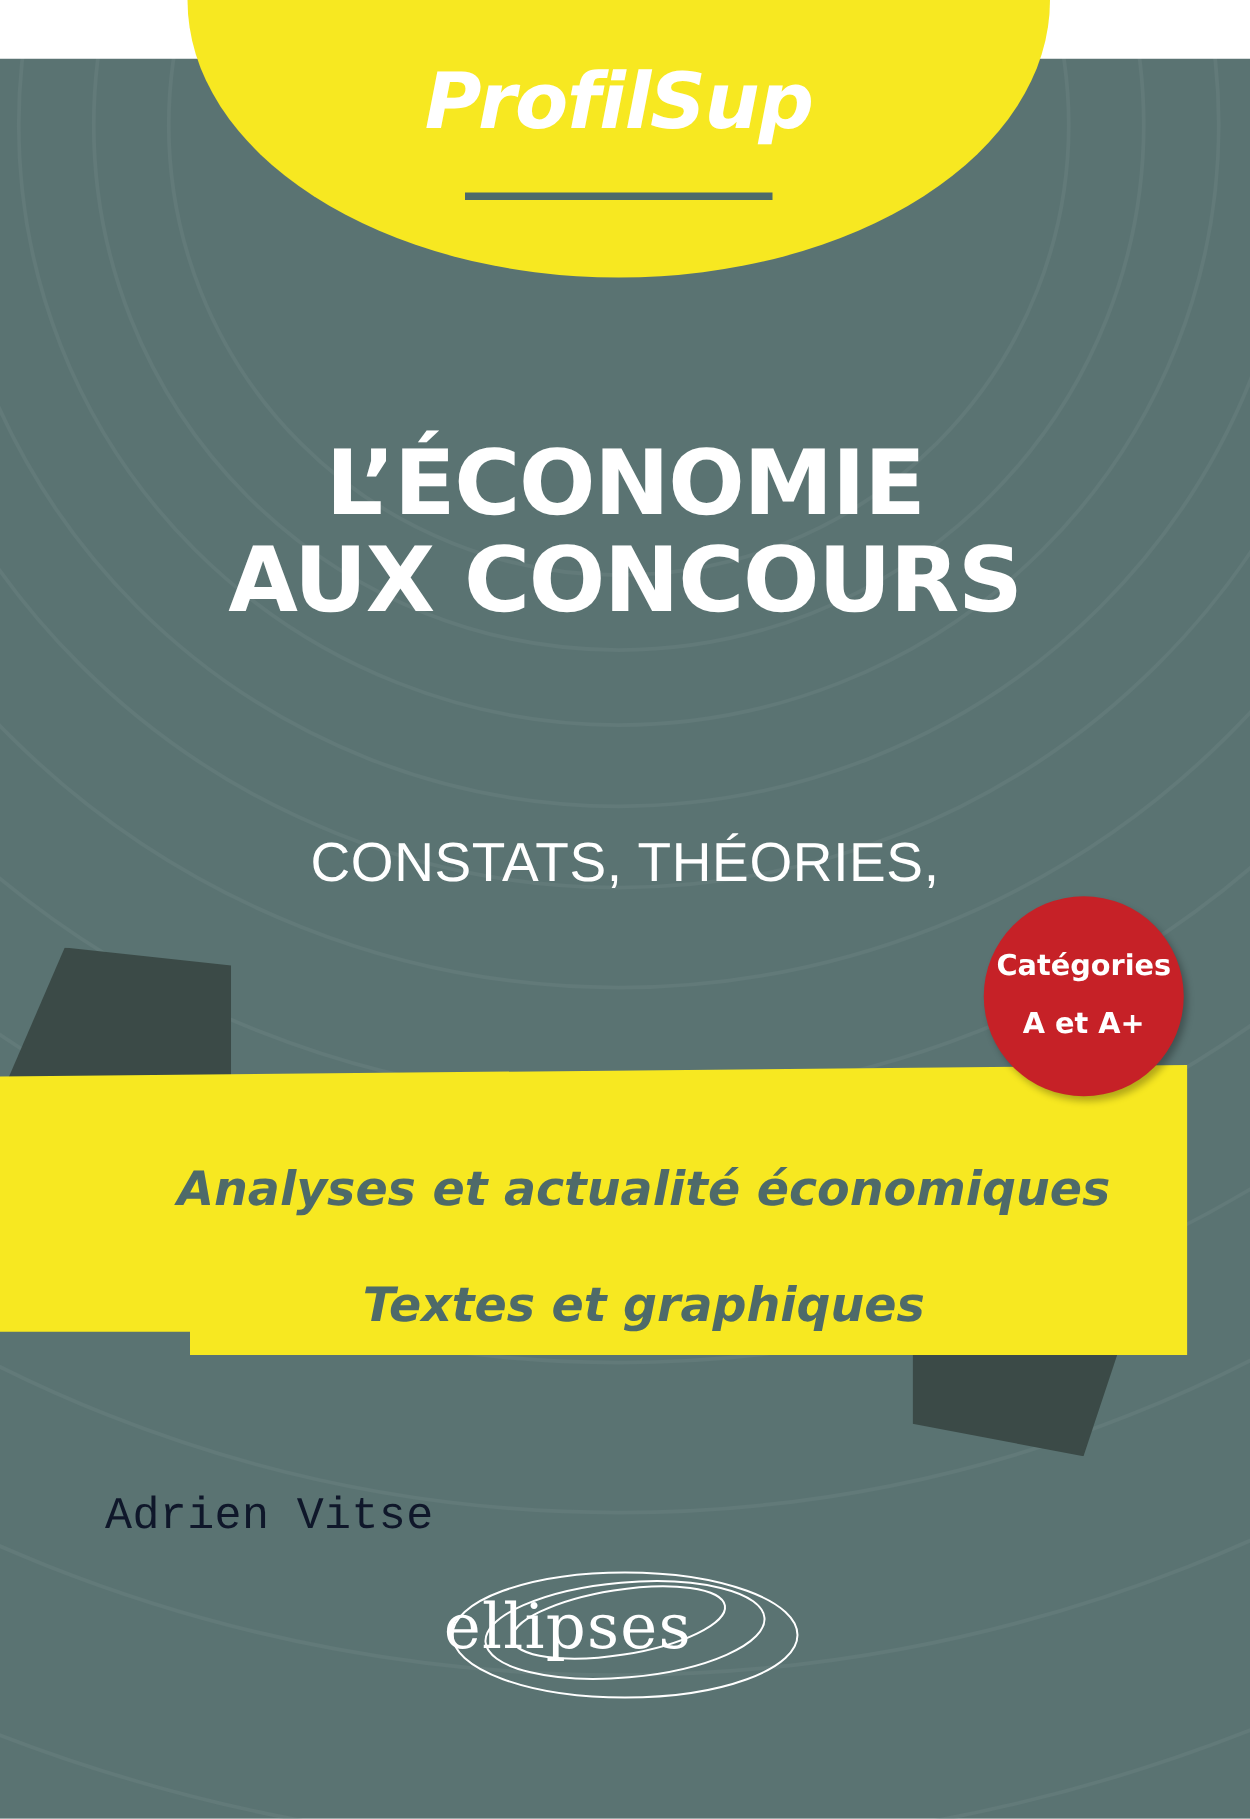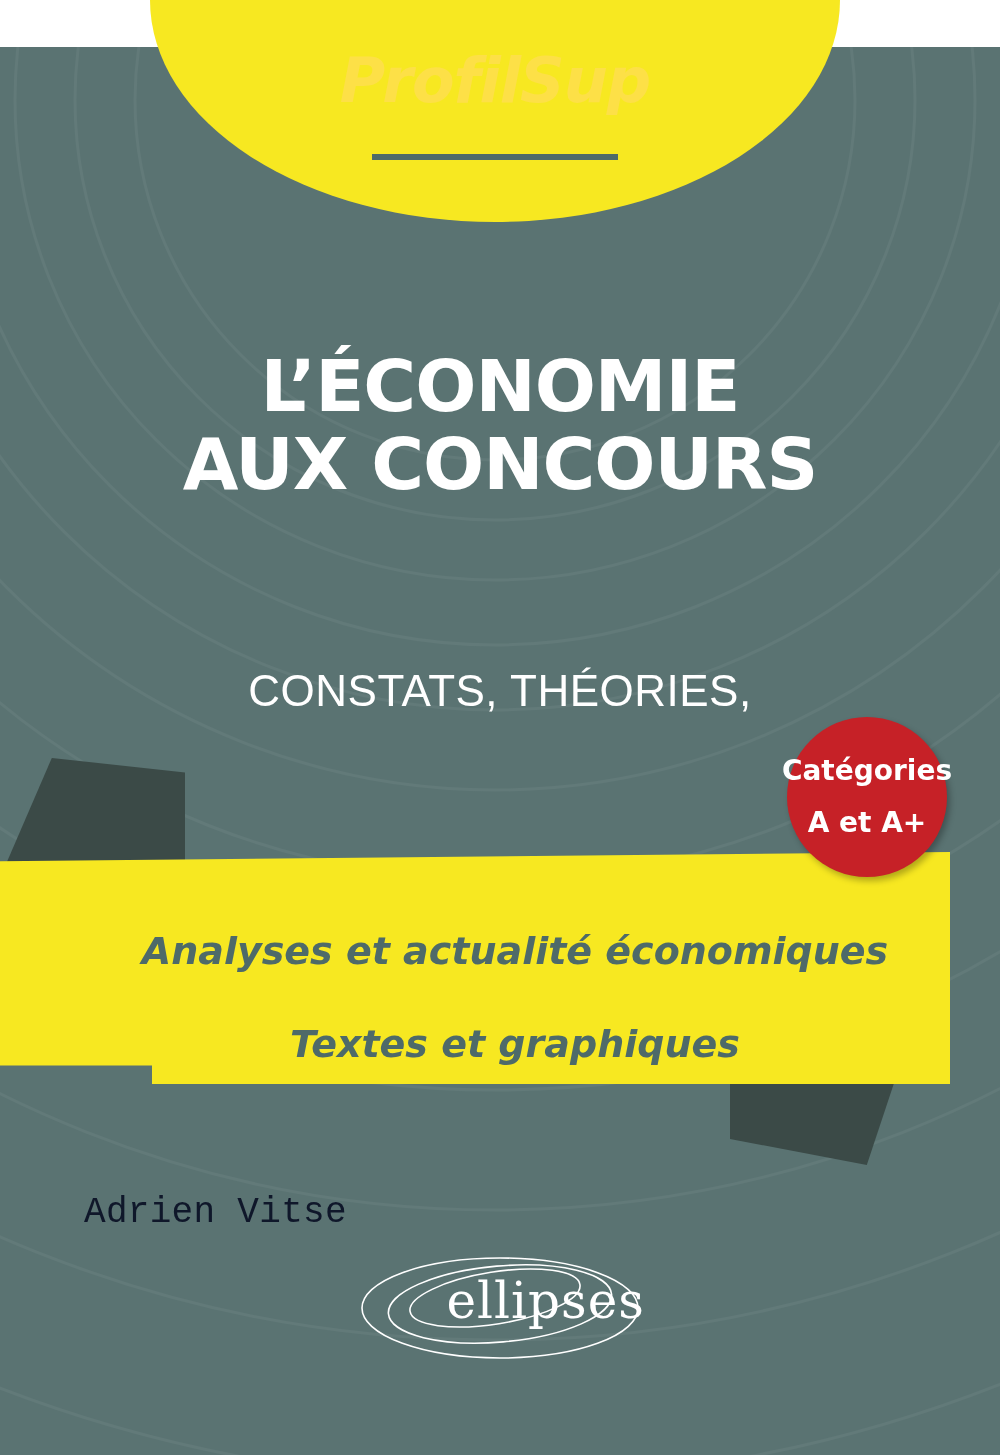--- a/index.html
+++ b/index.html
@@ -51,21 +51,21 @@
     left: 150px;
     top: 44px;
     width: 690px;
     text-align: center;
     z-index: 4;
     font-family: "DejaVu Sans", sans-serif;
     font-style: italic;
     font-weight: bold;
     font-size: 62px;
     letter-spacing: -1px;
-    color: #fde047;
+    color: #ffffff;
   }
   .brand-rule {
     position: absolute;
     left: 372px;
     top: 154px;
     width: 246px;
     height: 6px;
     background: #4e6a69;
     z-index: 4;
   }
@@ -134,21 +134,21 @@
     border-radius: 50%;
     background: #c62127;
     z-index: 8;
     display: flex;
     flex-direction: column;
     align-items: center;
     justify-content: center;
     color: #ffffff;
     font-family: "DejaVu Sans", sans-serif;
     font-weight: bold;
-    font-size: 28px;
+    font-size: 23px;
     line-height: 1.3;
     text-align: center;
     box-shadow: 3px 4px 6px rgba(0,0,0,0.28);
     gap: 16px;
   }
   
   .banner {
     position: absolute;
     left: 0px;
     top: 852px;
@@ -191,21 +191,21 @@
     top: 1248px;
     width: 290px;
     height: 120px;
     z-index: 6;
   }
   .logo-text {
     position: absolute;
     left: 355px;
     top: 1272px;
     width: 290px;
-    text-align: right;
+    text-align: left;
     z-index: 7;
     color: #ffffff;
     font-family: "DejaVu Serif", serif;
     font-size: 50px;
     letter-spacing: 1px;
   }
 </style>
 </head>
 <body>
 

